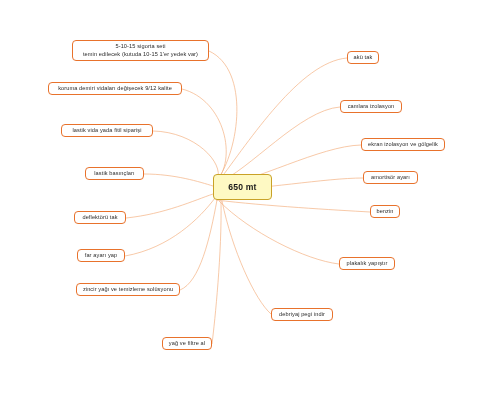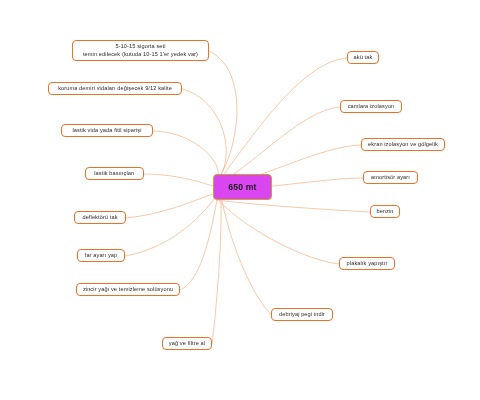--- a/index.html
+++ b/index.html
@@ -48,21 +48,21 @@
     white-space: normal;
     flex-direction: column;
   }
   .node.multiline span {
     display: block;
     white-space: nowrap;
   }
   .center-node {
     position: absolute;
     box-sizing: border-box;
-    background: #d946ef;
+    background: #fef9c3;
     border: 1.4px solid #c9a227;
     border-radius: 4px;
     color: #1a1a1a;
     font-size: 8.6px;
     font-weight: bold;
     display: flex;
     align-items: center;
     justify-content: center;
     letter-spacing: 0.02em;
     z-index: 5;

